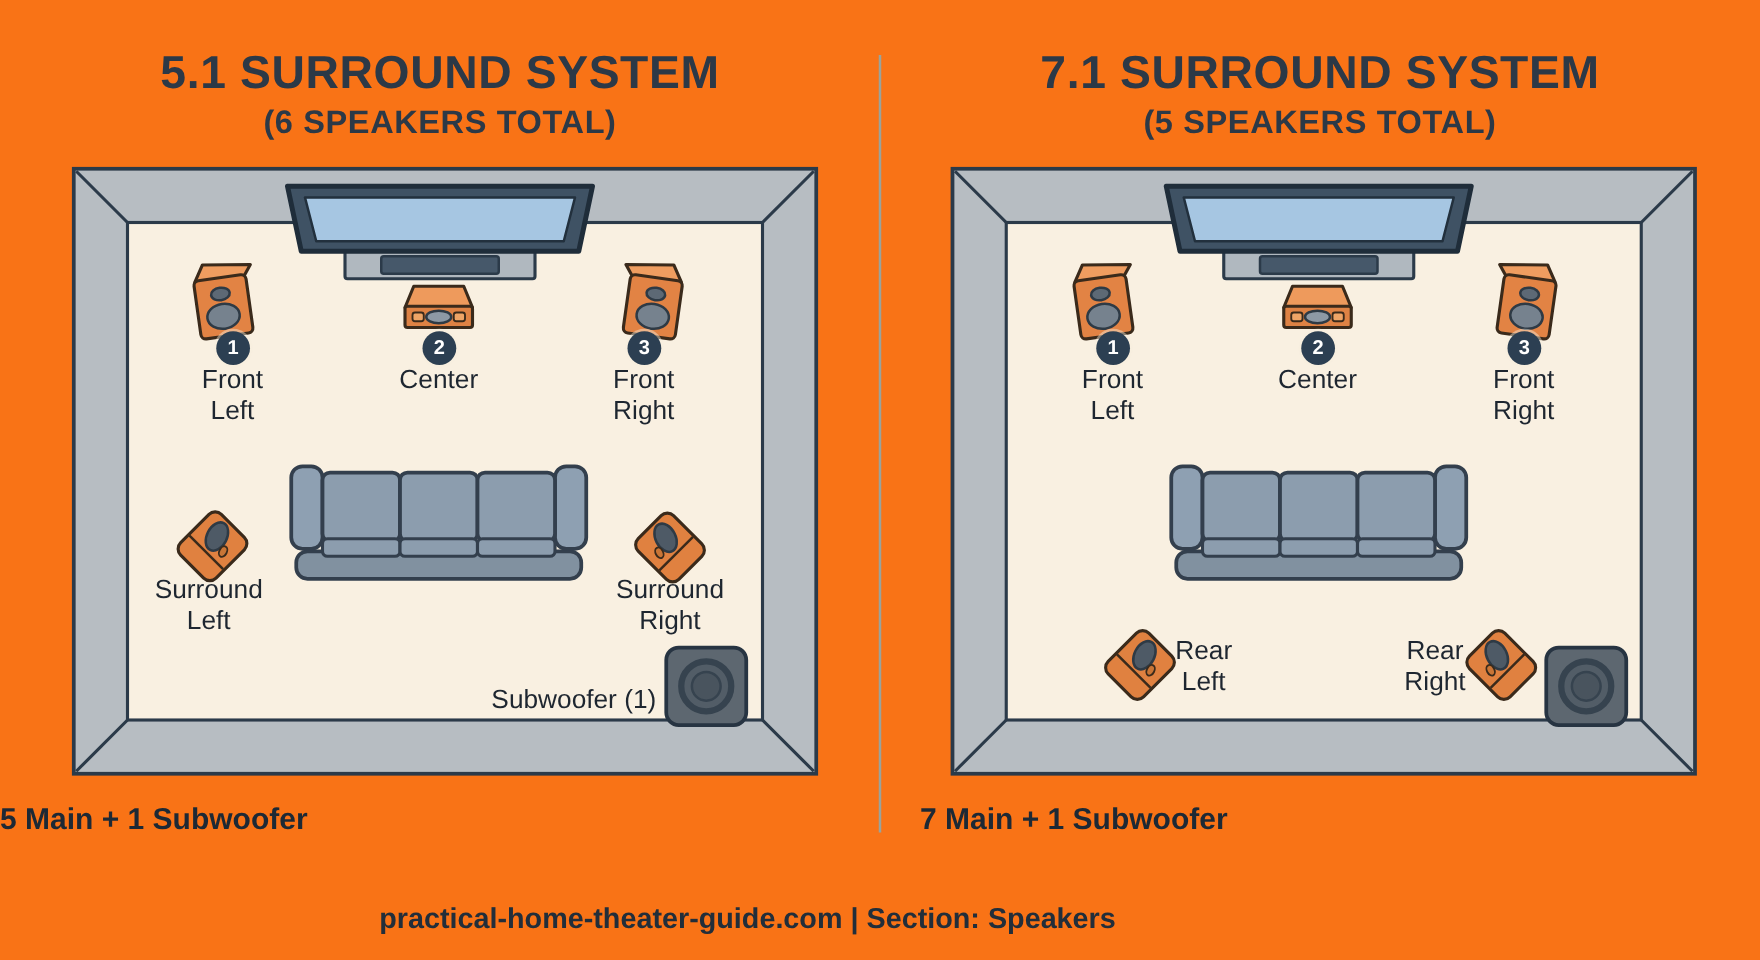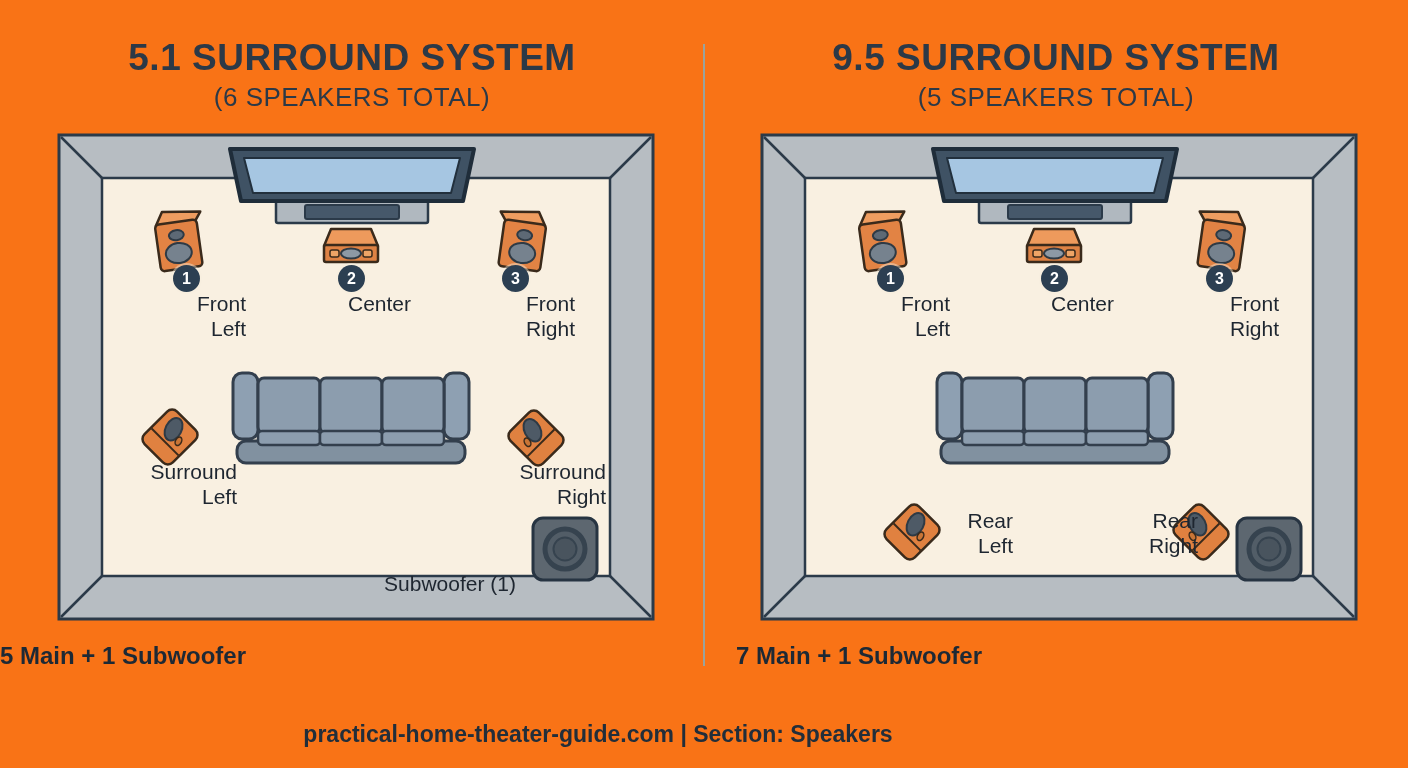--- a/index.html
+++ b/index.html
@@ -3,35 +3,35 @@
 <meta charset="utf-8">
 <style>
   html,body{margin:0;padding:0;background:#f5e9d5;}
   .canvas{
     position:relative;width:1408px;height:768px;overflow:hidden;
     background:#f97316;font-family:"Liberation Sans",sans-serif;
   }
   .header{position:absolute;top:38px;width:704px;text-align:center;color:#2c3947;}
   .header.left{left:0;} .header.right{left:704px;}
   .title{font-size:37px;font-weight:bold;letter-spacing:.5px;line-height:1.1;}
-  .subtitle{font-size:26px;font-weight:400;margin-top:3px;letter-spacing:.5px;}
+  .subtitle{font-size:26px;font-weight:700;margin-top:3px;letter-spacing:.5px;}
   .room{position:absolute;top:133px;width:598px;height:488px;}
   .room.left{left:57px;} .room.right{left:760px;}
   .room svg.room-svg{position:absolute;left:0;top:0;display:block;}
   .badge{
     position:absolute;width:27px;height:27px;border-radius:50%;
     background:#2c3f52;color:#fff;font-size:16px;font-weight:bold;
     display:flex;align-items:center;justify-content:center;box-sizing:border-box;
     box-shadow:0 0 0 2px rgba(246,237,221,.45);
   }
   .lbl{
-    position:absolute;text-align:right;font-size:21px;line-height:1.18;
+    position:absolute;text-align:center;font-size:21px;line-height:1.18;
     color:#1e2630;white-space:pre-line;font-weight:500;
   }
-  .lbl.right-align{text-align:center;margin-top:24px;}
+  .lbl.right-align{text-align:right;}
   .caption{
     position:absolute;top:642px;width:704px;
     font-size:24px;font-weight:bold;color:#1d2935;
   }
   .caption.left{left:0;} .caption.right{left:736px;}
   .divider{position:absolute;left:703px;top:44px;width:2px;height:622px;background:#9aa39c;}
   .footer{
     position:absolute;top:721px;left:0;width:1196px;text-align:center;
     font-size:23px;font-weight:bold;color:#222e3a;
   }
@@ -85,21 +85,21 @@
   </defs>
 </svg>
 
 <div class="canvas">
 
   <div class="header left">
     <div class="title">5.1 SURROUND SYSTEM</div>
     <div class="subtitle">(6 SPEAKERS TOTAL)</div>
   </div>
   <div class="header right">
-    <div class="title">9.5 SURROUND SYSTEM</div>
+    <div class="title">7.1 SURROUND SYSTEM</div>
     <div class="subtitle">(5 SPEAKERS TOTAL)</div>
   </div>
 
   <div class="divider"></div>
 
   <div class="room left">
     <svg class="room-svg" width="598" height="488" viewBox="0 0 598 488">
       <rect x="2" y="2" width="594" height="484" fill="#b7bdc2" stroke="#2b3a49" stroke-width="3"></rect>
       <line x1="4" y1="4" x2="45" y2="45" stroke="#2b3a49" stroke-width="2.5"></line>
       <line x1="594" y1="4" x2="553" y2="45" stroke="#2b3a49" stroke-width="2.5"></line>

